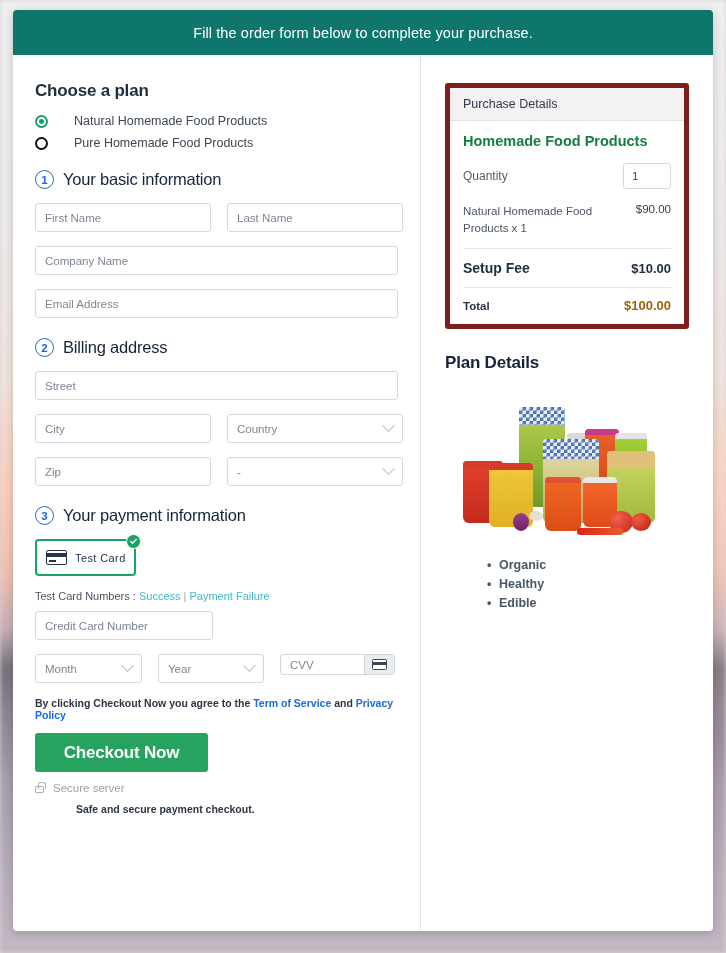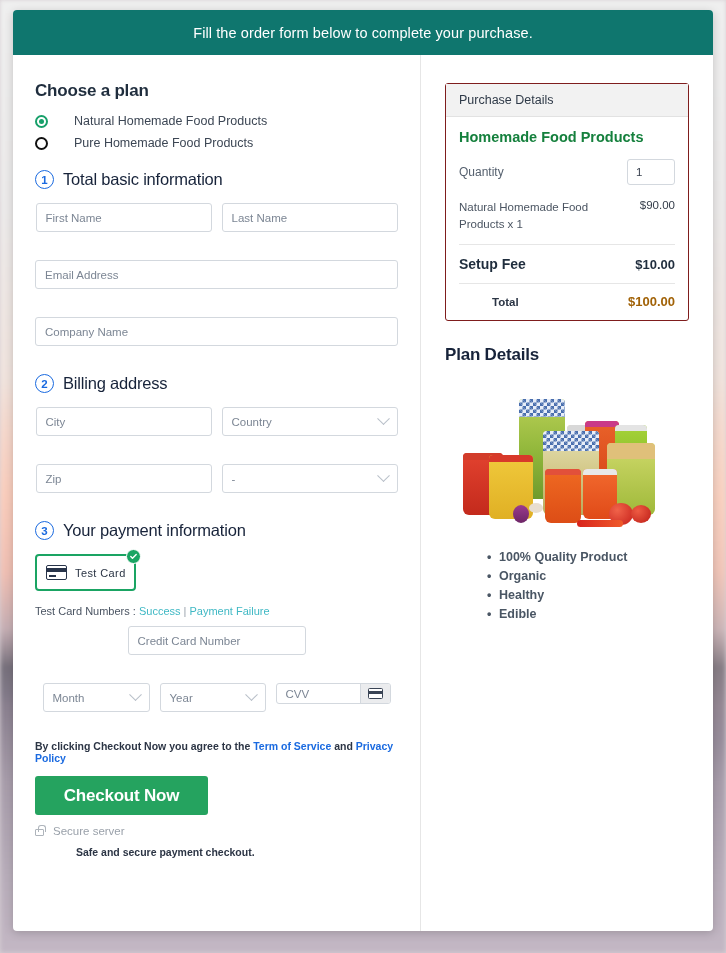--- a/index.html
+++ b/index.html
@@ -146,23 +146,22 @@
   }
   .step-text {
     font-size: 16.5px;
     color: #17233a;
     letter-spacing: -.2px;
   }
 
   
   .field-row {
     display: flex;
-    gap: 10px;
-    margin-bottom: 28px;
-    justify-content: center;
+    gap: 16px;
+    margin-bottom: 14px;
   }
   .inp {
     height: 29px;
     border: 1px solid #d3d8de;
     border-radius: 3px;
     background: #fff;
     display: flex;
     align-items: center;
     padding: 0 9px;
     font-size: 11.5px;
@@ -339,21 +338,21 @@
   .secure-text { font-size: 11.5px; color: #9aa1aa; }
   .safe-text { font-size: 10.5px; color: #2c3545; font-weight: bold; padding-left: 41px; }
 
   
   #right {
     flex: 1;
     padding: 28px 24px 0 24px;
   }
 
   #purchase-panel {
-    border: 1px solid #7f1d1d;
+    border: 5px solid #7f1d1d;
     border-radius: 3px;
     background: #fff;
   }
   #panel-head {
     background: #f2f2f2;
     border-bottom: 1px solid #e2e2e2;
     padding: 9px 13px;
     font-size: 12.5px;
     color: #2f3a48;
   }
@@ -399,21 +398,21 @@
     padding: 11px 0 11px 0;
   }
   .fee-name { font-size: 14px; font-weight: bold; color: #1f2d3d; }
   .fee-amt { font-size: 13px; font-weight: bold; color: #1f2d3d; }
   .total-row {
     display: flex;
     justify-content: space-between;
     align-items: center;
     padding-top: 10px;
   }
-  .total-name { font-size: 11.5px; font-weight: bold; color: #2b3545; margin-left: 33px; }
+  .total-name { font-size: 11.5px; font-weight: bold; color: #2b3545; }
   .total-amt { font-size: 13px; font-weight: bold; color: #a16207; text-align: right; }
 
   #plan-details-title {
     font-size: 17px;
     font-weight: bold;
     color: #17233a;
     margin: 24px 0 0 0;
     letter-spacing: -.2px;
   }
 
@@ -485,39 +484,42 @@
         <span class="radio checked"></span>
         <span class="radio-label">Natural Homemade Food Products</span>
       </div>
       <div class="radio-row">
         <span class="radio"></span>
         <span class="radio-label">Pure Homemade Food Products</span>
       </div>
 
       <div class="step-head">
         <span class="step-num">1</span>
-        <span class="step-text">Total basic information</span>
+        <span class="step-text">Your basic information</span>
       </div>
 
       <div class="field-row">
         <div class="inp half">First Name</div>
         <div class="inp half">Last Name</div>
       </div>
       <div class="field-row">
+        <div class="inp full">Company Name</div>
+      </div>
+      <div class="field-row">
         <div class="inp full">Email Address</div>
-      </div>
-      <div class="field-row">
-        <div class="inp full">Company Name</div>
       </div>
 
       <div class="step-head">
         <span class="step-num">2</span>
         <span class="step-text">Billing address</span>
       </div>
 
+      <div class="field-row">
+        <div class="inp full">Street</div>
+      </div>
       <div class="field-row">
         <div class="inp half">City</div>
         <div class="inp half sel">
           <span>Country</span>
           <span class="chev"></span>
         </div>
       </div>
       <div class="field-row">
         <div class="inp half">Zip</div>
         <div class="inp half sel">
@@ -652,21 +654,20 @@
         </div>
 
         <span class="veg" style="left:56px; bottom:6px; width:16px; height:18px; background:linear-gradient(180deg,#9b3b8e,#6d2566);"></span>
         <span class="veg" style="left:72px; bottom:16px; width:14px; height:10px; background:#e8ded0;"></span>
         <span class="veg" style="left:152px; bottom:4px;  width:24px; height:22px; background:radial-gradient(circle at 35% 32%, #f0634a, #c7201a);"></span>
         <span class="veg" style="left:174px; bottom:6px;  width:20px; height:18px; background:radial-gradient(circle at 35% 32%, #ee5b43, #bd1d17);"></span>
         <span class="veg" style="left:120px; bottom:2px;  width:46px; height:7px; background:linear-gradient(90deg,#d8241c,#ef5a2a); border-radius:4px;"></span>
       </div>
 
       <ul id="bullets">
-        <li>100% Quality Product</li>
         <li>Organic</li>
         <li>Healthy</li>
         <li>Edible</li>
       </ul>
     </div>
 
   </div>
 </div>
 
 </body></html>

